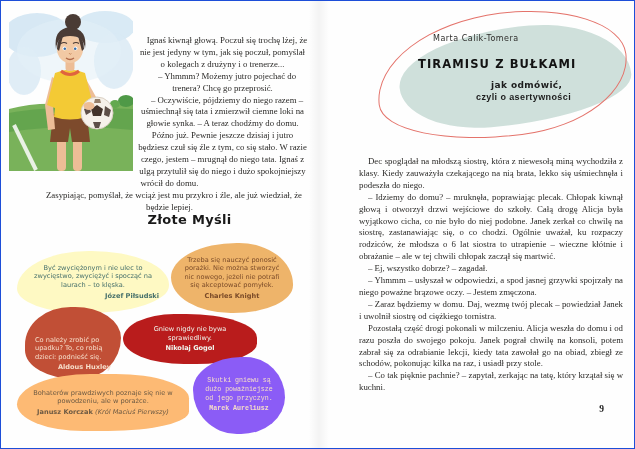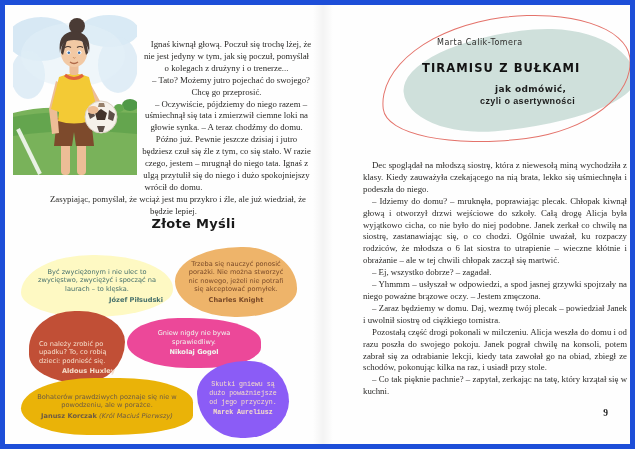--- a/index.html
+++ b/index.html
@@ -1,18 +1,18 @@
 <!DOCTYPE html>
 <html lang="pl"><head>
 <meta charset="utf-8">
 <style>
   html,body{margin:0;padding:0;background:#ffffff;}
   .spread{
     position:relative;width:635px;height:449px;background:#fefefe;
-    border:5px solid #1d4ed8;box-sizing:border-box;overflow:hidden;
+    border:1px solid #1d4ed8;box-sizing:border-box;overflow:hidden;
     font-family:"Liberation Serif","DejaVu Serif",serif;color:#2b2a28;
   }
   .fold{
     position:absolute;left:308px;top:0;width:20px;height:100%;
     background:linear-gradient(90deg,rgba(0,0,0,0) 0%,rgba(0,0,0,0.045) 50%,rgba(0,0,0,0) 100%);
     pointer-events:none;
   }
   .page{position:absolute;top:0;height:100%;}
   .page-left{left:0;width:317px;}
   .page-right{left:318px;width:317px;}
@@ -145,47 +145,47 @@
       <path d="M96,97 L102,101 L100,108 L95,106 Z" fill="#43332b" opacity="0.85"></path>
       <path d="M84,113 L92,113 L90,119 L86,119 Z" fill="#43332b" opacity="0.85"></path>
       <path d="M86,90 L91,90 L92,94 L85,94 Z" fill="#6e4f33" opacity="0.7"></path>
 
       <ellipse cx="80" cy="97" rx="5.5" ry="4" fill="#edbd96"></ellipse>
     </svg>
 
     <div class="ltext">
       <div class="floatspacer"></div>
       <p>Ignaś kiwnął głową. Poczuł się trochę lżej, że nie jest jedyny w tym, jak się poczuł, pomyślał o kolegach z drużyny i o trenerze...</p>
-      <p>– Tato? Możemy jutro pojechać do swojego? Chcę go przeprosić.</p>
+      <p>– Yhmmm? Możemy jutro pojechać do trenera? Chcę go przeprosić.</p>
       <p>– Oczywiście, pójdziemy do niego razem – uśmiechnął się tata i zmierzwił ciemne loki na głowie synka. – A teraz chodźmy do domu. Późno już. Pewnie jeszcze dzisiaj i jutro będziesz czuł się źle z tym, co się stało. W razie czego, jestem – mrugnął do niego tata. Ignaś z ulgą przytulił się do niego i dużo spokojniejszy wrócił do domu.</p>
       <p>Zasypiając, pomyślał, że wciąż jest mu przykro i źle, ale już wiedział, że będzie lepiej.</p>
       <p class="gt-heading">Złote Myśli</p>
     </div>
 
     <div class="bubble b1" style="background: #fef9c3; color: rgb(70, 112, 107);">
       <p class="q-text">Być zwyciężonym i nie ulec to zwycięstwo, zwyciężyć i spocząć na laurach – to klęska.</p>
       <p class="q-author ar">Józef Piłsudski</p>
     </div>
 
     <div class="bubble b2" style="background: rgb(238, 180, 106); color: rgb(122, 74, 40);">
       <p class="q-text">Trzeba się nauczyć ponosić porażki. Nie można stworzyć nic nowego, jeżeli nie potrafi się akceptować pomyłek.</p>
       <p class="q-author ac">Charles Knight</p>
     </div>
 
     <div class="bubble b3" style="background: rgb(193, 79, 54); color: rgb(246, 221, 201);">
       <p class="q-text">Co należy zrobić po upadku? To, co robią dzieci: podnieść się.</p>
       <p class="q-author ar">Aldous Huxley</p>
     </div>
 
-    <div class="bubble b4" style="background: #ec4899; color: rgb(240, 247, 239);">
+    <div class="bubble b4" style="background: #b91c1c; color: rgb(240, 247, 239);">
       <p class="q-text">Gniew nigdy nie bywa sprawiedliwy.</p>
       <p class="q-author ac">Nikolaj Gogol</p>
     </div>
 
-    <div class="bubble b5" style="background: #eab308; color: rgb(109, 90, 67);">
+    <div class="bubble b5" style="background: #fdba74; color: rgb(109, 90, 67);">
       <p class="q-text">Bohaterów prawdziwych poznaje się nie w powodzeniu, ale w porażce.</p>
       <p class="q-author ac">
         <span>Janusz Korczak</span>
         <span class="q-note">(Król Maciuś Pierwszy)</span>
       </p>
     </div>
 
     <div class="bubble b6" style="background: #8b5cf6; color: rgb(246, 221, 201); font-family: Liberation Mono, monospace;">
       <p class="q-text">Skutki gniewu są dużo poważniejsze od jego przyczyn.</p>
       <p class="q-author ac">Marek Aureliusz</p>

